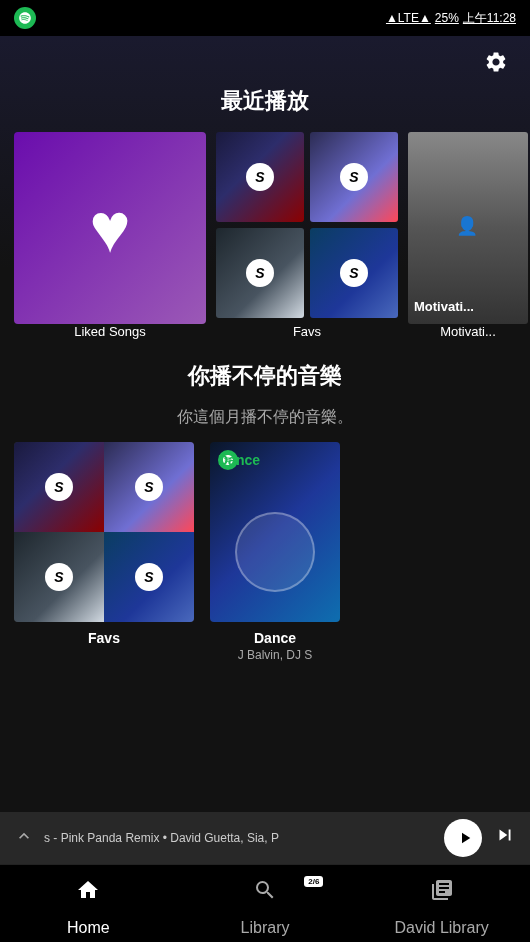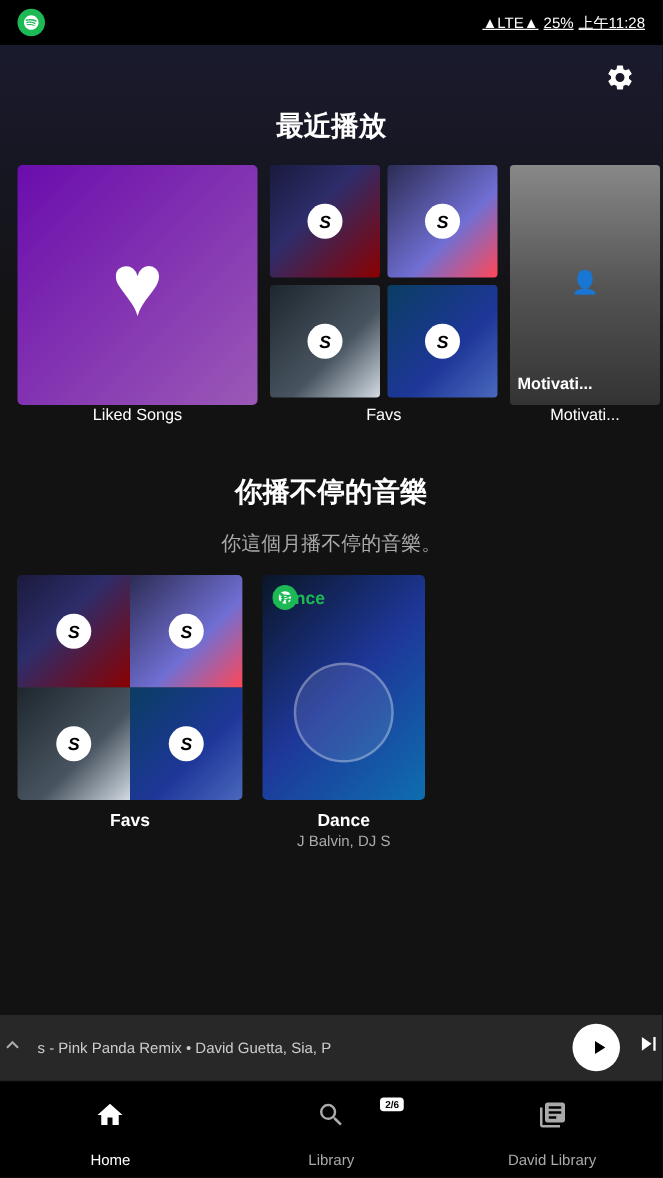--- a/index.html
+++ b/index.html
@@ -157,21 +157,21 @@
 
     .card-label {
       font-size: 13px;
       color: #fff;
       margin-top: 0;
       font-weight: 500;
     }
 
     
     .nonstop-section {
-      margin-top: 40px;
+      margin-top: 22px;
     }
 
     
     .nonstop-scroll {
       display: flex;
       gap: 16px;
       padding: 0 14px;
       overflow-x: visible;
     }
     .nonstop-item {
@@ -203,21 +203,21 @@
 
     
     .player-bar {
       position: absolute;
       bottom: 78px;
       left: 0; right: 0;
       height: 52px;
       background: #282828;
       display: flex;
       align-items: center;
-      padding: 0 0;
+      padding: 0 14px;
       gap: 10px;
     }
     .player-chevron { font-size: 18px; color: #aaa; cursor: pointer; }
     .player-track-info {
       flex: 1;
       font-size: 12px;
       color: #ccc;
       white-space: nowrap;
       overflow: hidden;
       text-overflow: ellipsis;
@@ -247,21 +247,21 @@
       flex: 1;
       display: flex;
       flex-direction: column;
       align-items: center;
       justify-content: center;
       gap: 17px;
       cursor: pointer;
       padding-top: 8px;
     }
     .nav-label {
-      font-size: 12px;
+      font-size: 16px;
       color: #aaa;
     }
     .nav-label.active { color: #fff; }
 
     .motivation-text {
       position: absolute;
       bottom: 10px;
       left: 6px;
       font-size: 13px;
       font-weight: 700;

